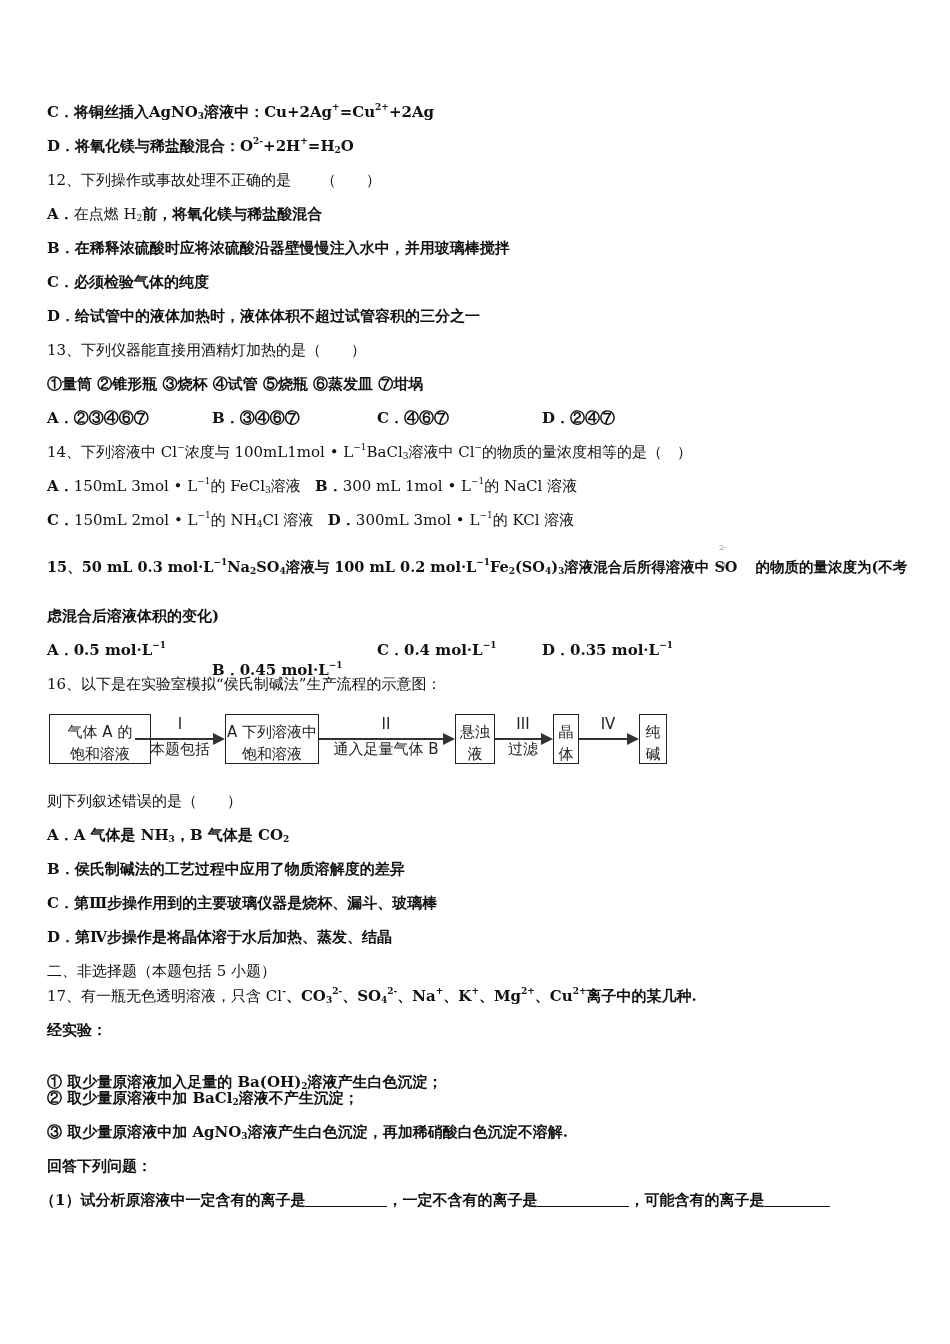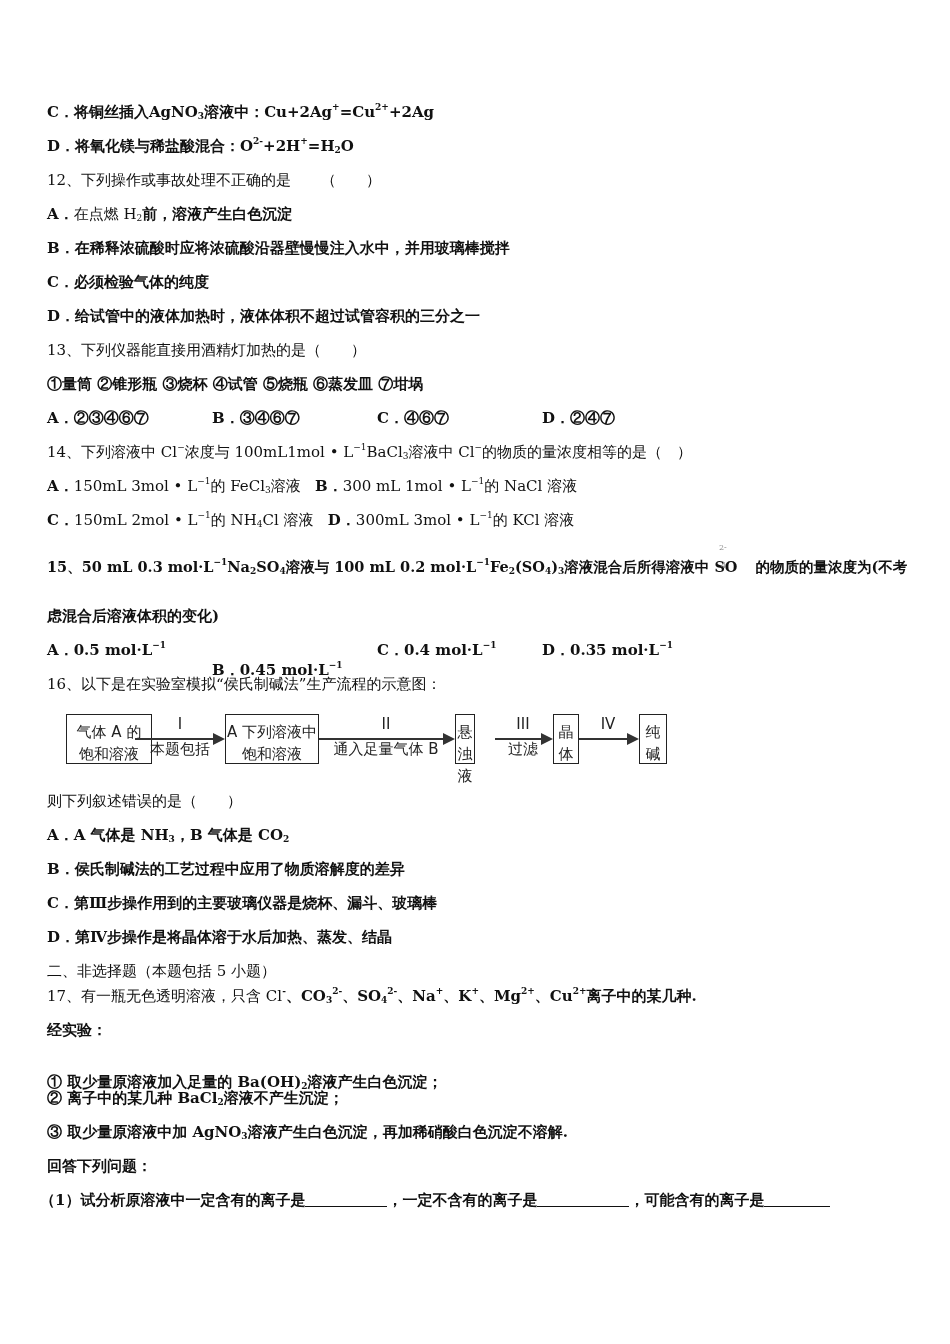--- a/index.html
+++ b/index.html
@@ -26,21 +26,21 @@
 
 <div class="line b" style="top:102px">
   <span>C．</span><span>将铜丝插入</span><span>AgNO</span><sub>3</sub><span>溶液中：</span><span>Cu+2Ag</span><sup>+</sup><span>=Cu</span><sup>2+</sup><span>+2Ag</span>
 </div>
 <div class="line b" style="top:136px">
   <span>D．</span><span>将氧化镁与稀盐酸混合：</span><span>O</span><sup>2-</sup><span>+2H</span><sup>+</sup><span>=H</span><sub>2</sub><span>O</span>
 </div>
 
 <div class="line" style="top:170px">12、下列操作或事故处理不正确的是　　（　　）</div>
 <div class="line b" style="top:204px">
-  <span>A．</span><span style="font-weight:normal">在点燃 H</span><sub style="font-weight:normal">2</sub><span>前，溶液产生白色沉淀</span>
+  <span>A．</span><span style="font-weight:normal">在点燃 H</span><sub style="font-weight:normal">2</sub><span>前，将氧化镁与稀盐酸混合</span>
 </div>
 <div class="line b" style="top:238px">
   <span>B．</span><span>在稀释浓硫酸时应将浓硫酸沿器壁慢慢注入水中，并用玻璃棒搅拌</span>
 </div>
 <div class="line b" style="top:272px">
   <span>C．</span><span>必须检验气体的纯度</span>
 </div>
 <div class="line b" style="top:306px">
   <span>D．</span><span>给试管中的液体加热时，液体体积不超过试管容积的三分之一</span>
 </div>
@@ -69,37 +69,37 @@
 <div class="faint" style="left:721px;top:561px">4</div>
 <div class="line b" style="top:606px">虑混合后溶液体积的变化)</div>
 <div class="opt b" style="top:640px;left:47px"><span>A．</span><span>0.5 mol·L</span><sup>−1</sup></div>
 <div class="opt b" style="top:660px;left:212px"><span>B．</span><span>0.45 mol·L</span><sup>−1</sup></div>
 <div class="opt b" style="top:640px;left:377px"><span>C．</span><span>0.4 mol·L</span><sup>−1</sup></div>
 <div class="opt b" style="top:640px;left:542px"><span>D．</span><span>0.35 mol·L</span><sup>−1</sup></div>
 
 <div class="line" style="top:674px">16、以下是在实验室模拟“侯氏制碱法”生产流程的示意图：</div>
 
 <div class="flow">
-  <div class="box" style="left:19px;top:7px;width:86px;height:50px">
+  <div class="box" style="left:2px;top:7px;width:102px;height:50px">
     <div>气体 A 的</div>
     <div>饱和溶液</div>
   </div>
   <div class="arrow" style="left:88px;top:31px;width:88px"></div>
   <div class="alabel" style="left:90px;top:8px;width:86px">I</div>
   <div class="alabel" style="left:90px;top:33px;width:86px">本题包括</div>
 
   <div class="box" style="left:178px;top:7px;width:94px;height:50px">
     <div>A 下列溶液中</div>
     <div>饱和溶液</div>
   </div>
   <div class="arrow" style="left:272px;top:31px;width:134px"></div>
   <div class="alabel" style="left:272px;top:8px;width:134px">II</div>
   <div class="alabel" style="left:272px;top:33px;width:134px">通入足量气体 B</div>
 
-  <div class="box" style="left:408px;top:7px;width:20px;height:50px">
+  <div class="box" style="left:408px;top:7px;width:40px;height:50px">
     <div>悬浊</div>
     <div>液</div>
   </div>
   <div class="arrow" style="left:448px;top:31px;width:56px"></div>
   <div class="alabel" style="left:448px;top:8px;width:56px">III</div>
   <div class="alabel" style="left:448px;top:33px;width:56px">过滤</div>
 
   <div class="box" style="left:506px;top:7px;width:26px;height:50px">
     <div>晶</div>
     <div>体</div>
@@ -130,21 +130,21 @@
 <div class="line" style="top:961px">二、非选择题（本题包括 5 小题）</div>
 
 <div class="line" style="top:986px">
   <span>17、有一瓶无色透明溶液，只含 Cl</span><span class="b"><sup>-</sup><span>、CO</span><sub>3</sub><sup>2-</sup><span>、SO</span><sub>4</sub><sup>2-</sup><span>、Na</span><sup>+</sup><span>、K</span><sup>+</sup><span>、Mg</span><sup>2+</sup><span>、Cu</span><sup>2+</sup><span>离子中的某几种.</span></span>
 </div>
 <div class="line b" style="top:1020px">经实验：</div>
 <div class="line b" style="top:1072px">
   <span>① 取少量原溶液加入足量的 Ba(OH)</span><sub>2</sub><span>溶液产生白色沉淀；</span>
 </div>
 <div class="line b" style="top:1088px">
-  <span>② 离子中的某几种 BaCl</span><sub>2</sub><span>溶液不产生沉淀；</span>
+  <span>② 取少量原溶液中加 BaCl</span><sub>2</sub><span>溶液不产生沉淀；</span>
 </div>
 <div class="line b" style="top:1122px">
   <span>③ 取少量原溶液中加 AgNO</span><sub>3</sub><span>溶液产生白色沉淀，再加稀硝酸白色沉淀不溶解.</span>
 </div>
 <div class="line b" style="top:1156px">回答下列问题：</div>
 <div class="line b" style="top:1190px;left:40px">
   <span>（1）试分析原溶液中一定含有的离子是</span><span class="blank" style="width:82px"></span><span>，一定不含有的离子是</span><span class="blank" style="width:92px"></span><span>，可能含有的离子是</span><span class="blank" style="width:66px"></span>
 </div>
 
 </body></html>

